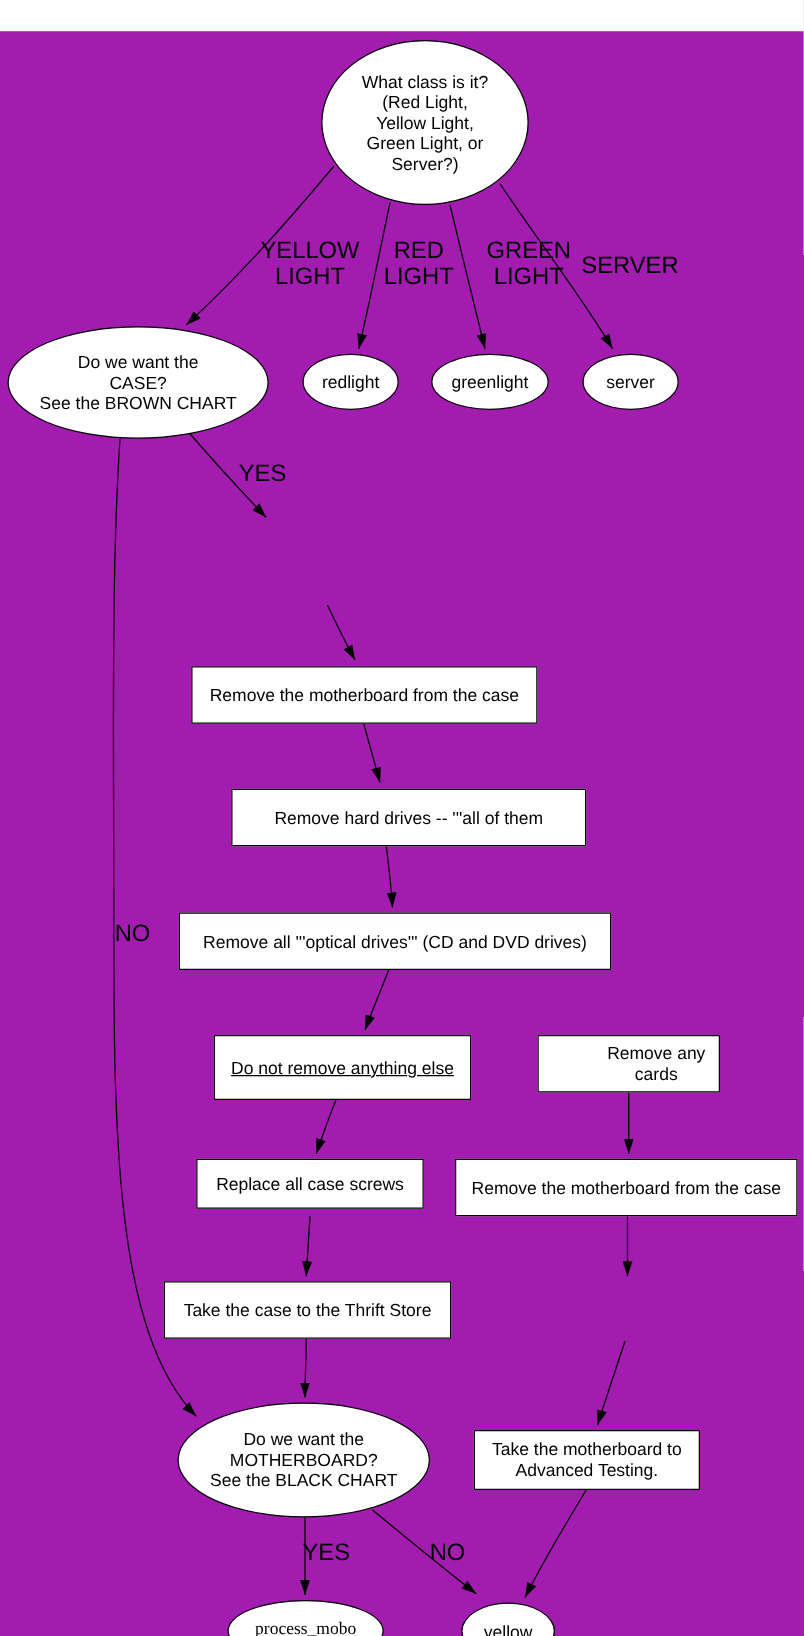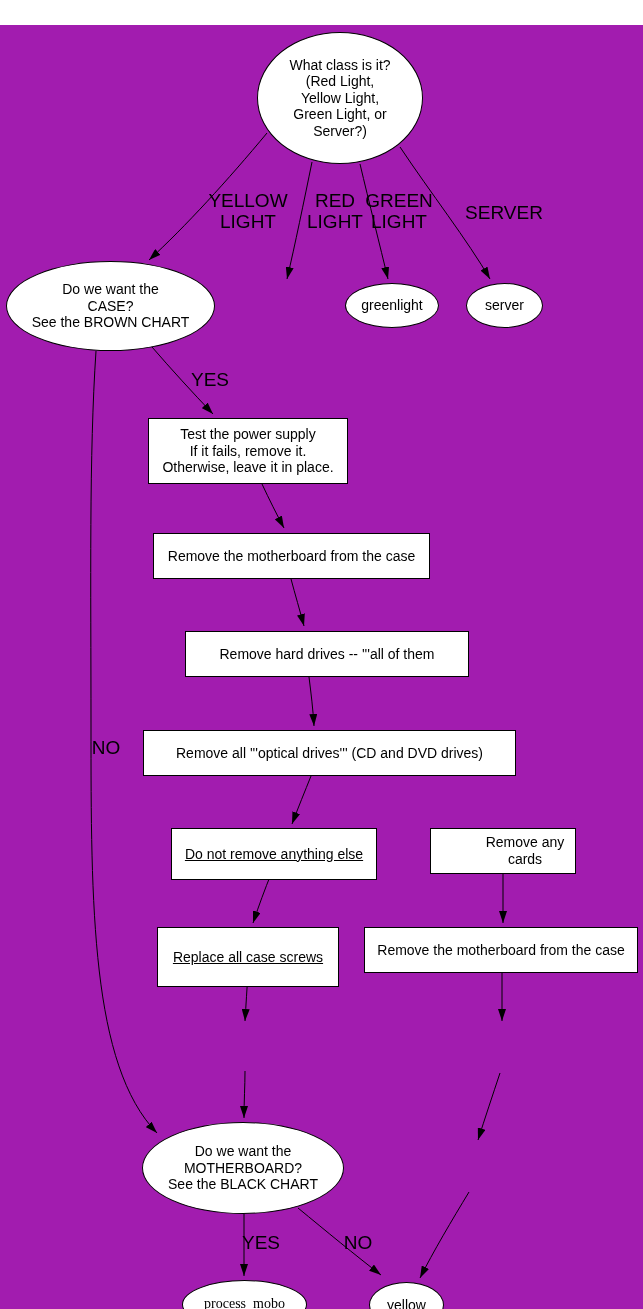--- a/index.html
+++ b/index.html
@@ -79,61 +79,62 @@
   <div class="node ellipse" style="left:257px; top:7px; width:166px; height:132px;">What class is it?
 (Red Light,
 Yellow Light,
 Green Light, or
 Server?)</div>
 
   <div class="node ellipse" style="left:6px; top:236px; width:209px; height:90px;">Do we want the
 CASE?
 See the BROWN CHART</div>
 
+  <div class="node ellipse" style="left:242px; top:258px; width:77px; height:45px;">redlight</div>
 
   <div class="node ellipse" style="left:345px; top:258px; width:94px; height:45px;text-align:right;">greenlight</div>
 
   <div class="node ellipse" style="left:466px; top:258px; width:77px; height:45px;">server</div>
 
-  <div class="node" style="left:148px; top:393px; width:200px; height:66px;">Test the power supply
-If it fails, remove it.
-Otherwise, leave it in place.</div>
 
   <div class="node" style="left:153px; top:508px; width:277px; height:46px;">Remove the motherboard from the case</div>
 
   <div class="node" style="left:185px; top:606px; width:284px; height:46px;">Remove hard drives -- '''all of them</div>
 
-  <div class="node" style="left:143px; top:705px; width:373px; height:46px;">Remove all '''optical drives''' (CD and DVD drives)</div>
+  <div class="node" style="left:143px; top:705px; width:346px; height:46px;">Remove all '''optical drives''' (CD and DVD drives)</div>
 
   <div class="node" style="left:171px; top:803px; width:206px; height:52px;text-decoration:underline;">Do not remove anything else</div>
 
   <div class="node" style="left:430px; top:803px; width:146px; height:46px;padding-left:44px;">Remove any cards</div>
 
-  <div class="node" style="left:157px; top:902px; width:182px; height:60px;text-decoration:underline;">Replace all case screws</div>
+  <div class="node" style="left:157px; top:902px; width:182px; height:40px;">Replace all case screws</div>
 
   <div class="node" style="left:364px; top:902px; width:274px; height:46px;">Remove the motherboard from the case</div>
 
+  <div class="node" style="left:131px; top:1000px; width:230px; height:46px;">Take the case to the Thrift Store</div>
 
 
   <div class="node ellipse" style="left:142px; top:1097px; width:202px; height:92px;">Do we want the
 MOTHERBOARD?
 See the BLACK CHART</div>
 
+  <div class="node" style="left:379px; top:1119px; width:181px; height:48px;">Take the motherboard to
+Advanced Testing.</div>
 
   <div class="node ellipse" style="left:182px; top:1255px; width:125px; height:49px;font-family:Liberation Serif, serif;">process_mobo</div>
 
   <div class="node ellipse" style="left:369px; top:1257px; width:75px; height:46px;">yellow</div>
 
   <div class="edge-label" style="left:200px; top:166px; width:96px;">YELLOW
 LIGHT</div>
 
   <div class="edge-label" style="left:303px; top:166px; width:64px;text-align:center;">RED
 LIGHT</div>
 
-  <div class="edge-label" style="left:361px; top:166px; width:76px;text-align:center;">GREEN
+  <div class="edge-label" style="left:385px; top:166px; width:76px;text-align:center;">GREEN
 LIGHT</div>
 
   <div class="edge-label" style="left:464px; top:178px; width:80px;">SERVER</div>
 
   <div class="edge-label" style="left:188px; top:345px; width:44px;">YES</div>
 
   <div class="edge-label" style="left:88px; top:713px; width:36px;">NO</div>
 
   <div class="edge-label" style="left:239px; top:1208px; width:44px;">YES</div>
 

